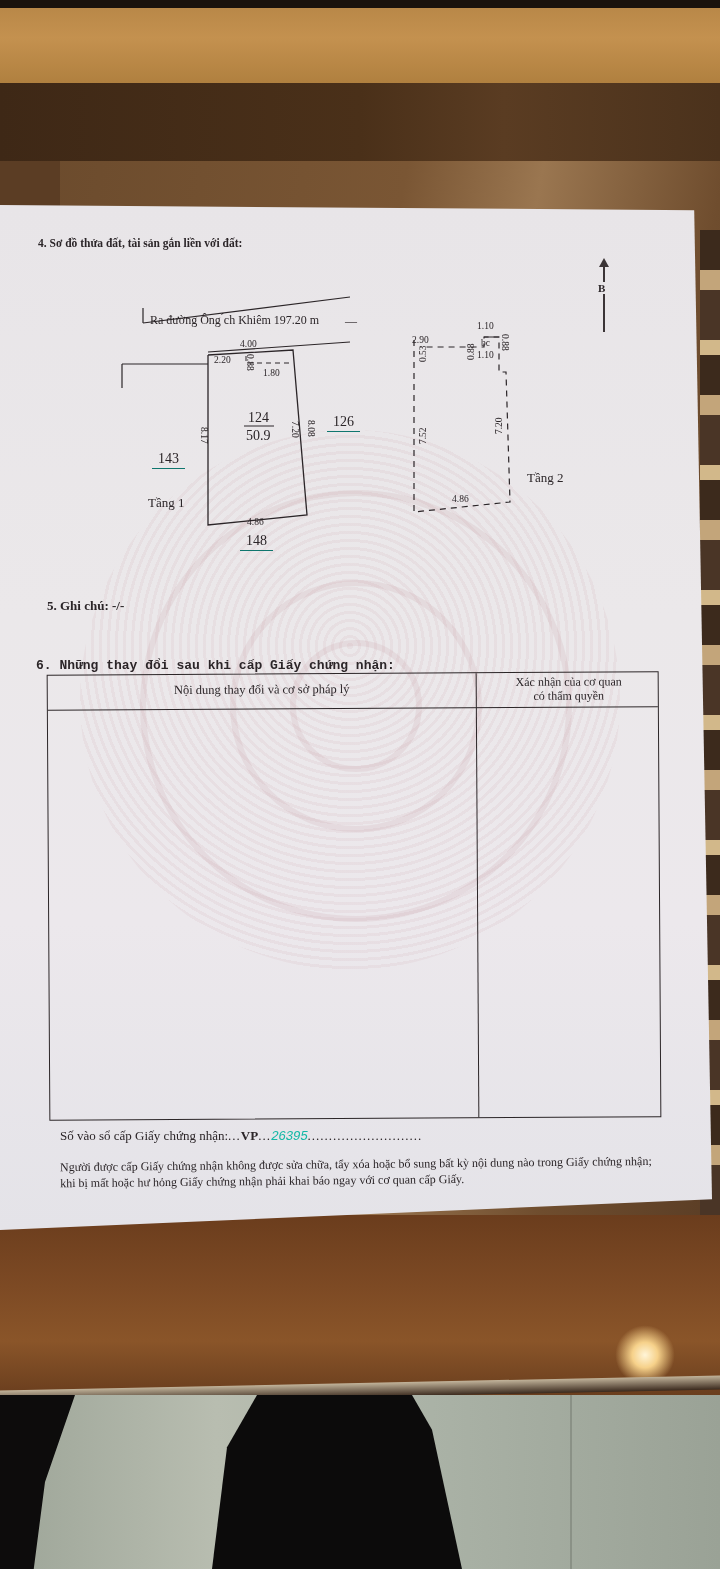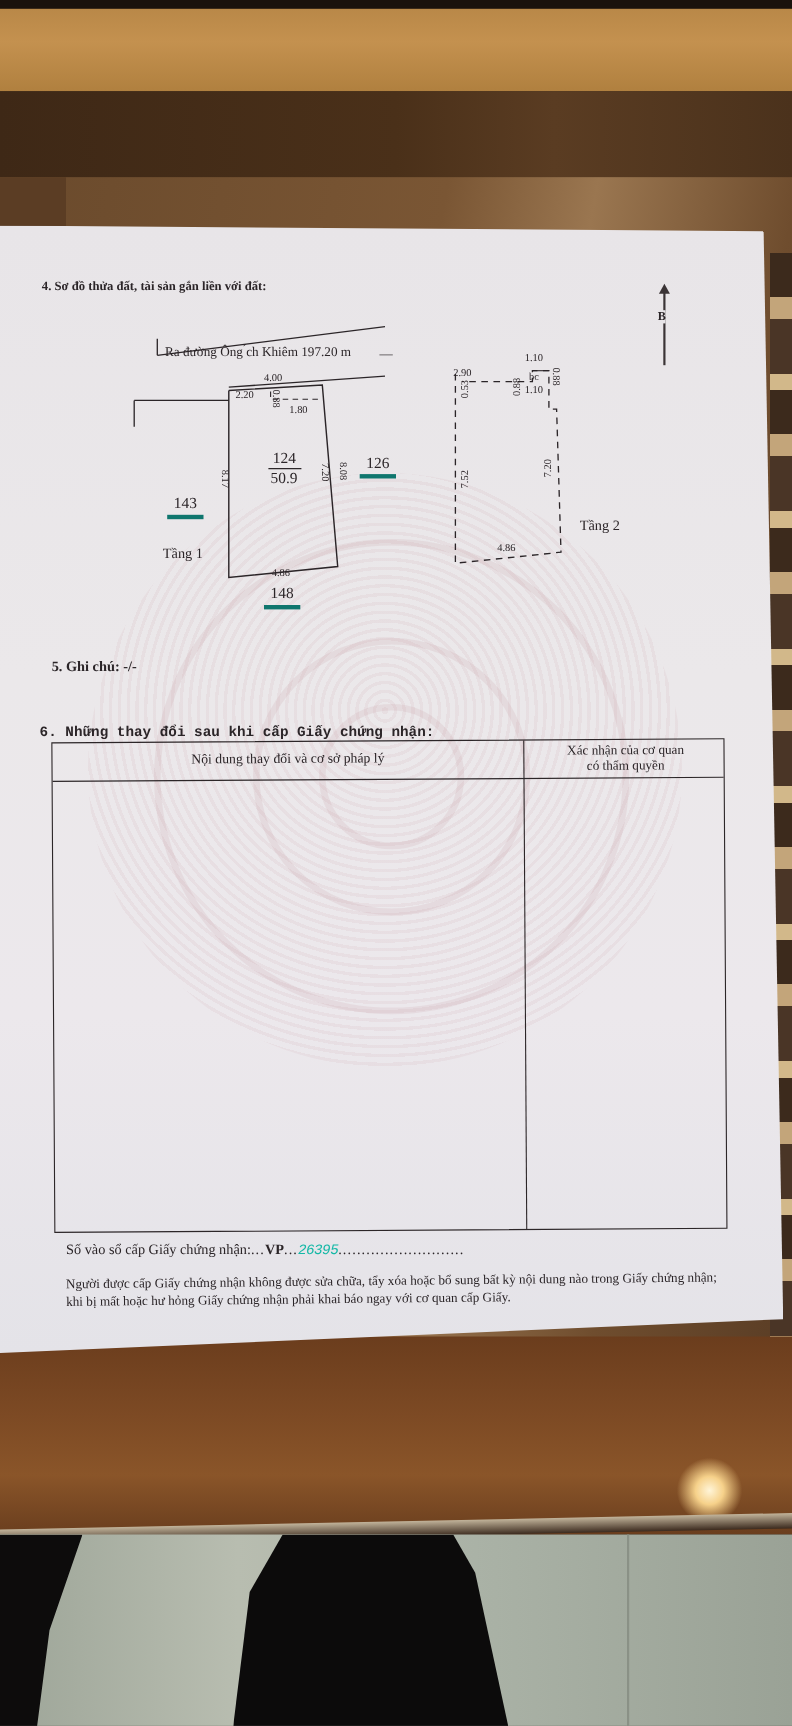--- a/index.html
+++ b/index.html
@@ -39,31 +39,31 @@
     clip-path:polygon(0 0,97.5% 0.5%,100% 97%,0 100%);
     box-shadow:0 0 4px rgba(0,0,0,.4);
   }
   .watermark { position:absolute; left:80px; top:430px; width:540px; height:540px; border-radius:50%;
     background:repeating-radial-gradient(circle at 50% 40%, rgba(190,130,140,0.10) 0px, rgba(190,130,140,0.10) 3px, rgba(255,255,255,0) 3px, rgba(255,255,255,0) 8px);
     opacity:.9; }
   .watermark-ring { position:absolute; border-radius:50%; border:6px solid rgba(185,125,135,0.12); }
 
   .doc-text { position:absolute; color:#2b2528; }
 
-  .section4-title { left:38px; top:237px; font-size:11.5px; font-weight:bold;margin-top:18px; }
+  .section4-title { left:38px; top:237px; font-size:11.5px; font-weight:bold; }
   .north-arrow { position:absolute; left:603px; top:264px; width:2px; height:68px; background:#3b3436; }
   .north-arrow-head { position:absolute; left:599px; top:258px; width:0; height:0;
     border-left:5px solid transparent; border-right:5px solid transparent; border-bottom:9px solid #3b3436; }
   .north-label { position:absolute; left:598px; top:282px; font-size:11px; font-weight:bold; color:#2b2528; background:#e8e5e8; }
 
   .lbl { position:absolute; font-size:14px; color:#2b2528; white-space:nowrap; }
   .lbl-sm { font-size:9.5px; }
   .lbl-vert { transform:rotate(90deg); transform-origin:left top; }
   .lbl-vert-ccw { transform:rotate(-90deg); transform-origin:left top; }
-  .underline { border-bottom:4px solid #0f766e; padding:0 6px 1px 6px; }
+  .underline { border-bottom:1px solid #0f766e; padding:0 6px 1px 6px; }
 
   svg.plot { position:absolute; left:0; top:0; }
 
   
   .note5 { left:47px; top:598px; font-size:13px; font-weight:bold; }
   .section6 { left:36px; top:658px; font-size:13px; font-weight:bold;font-family:Liberation Mono, monospace; }
 
   .changes-table { position:absolute; left:48px; top:673px; width:612px; height:446px;
     border:1px solid #2c2628; transform:rotate(-0.35deg); box-sizing:border-box; }
   .col-divider { position:absolute; left:428px; top:0; width:1px; height:100%; background:#2c2628; }

